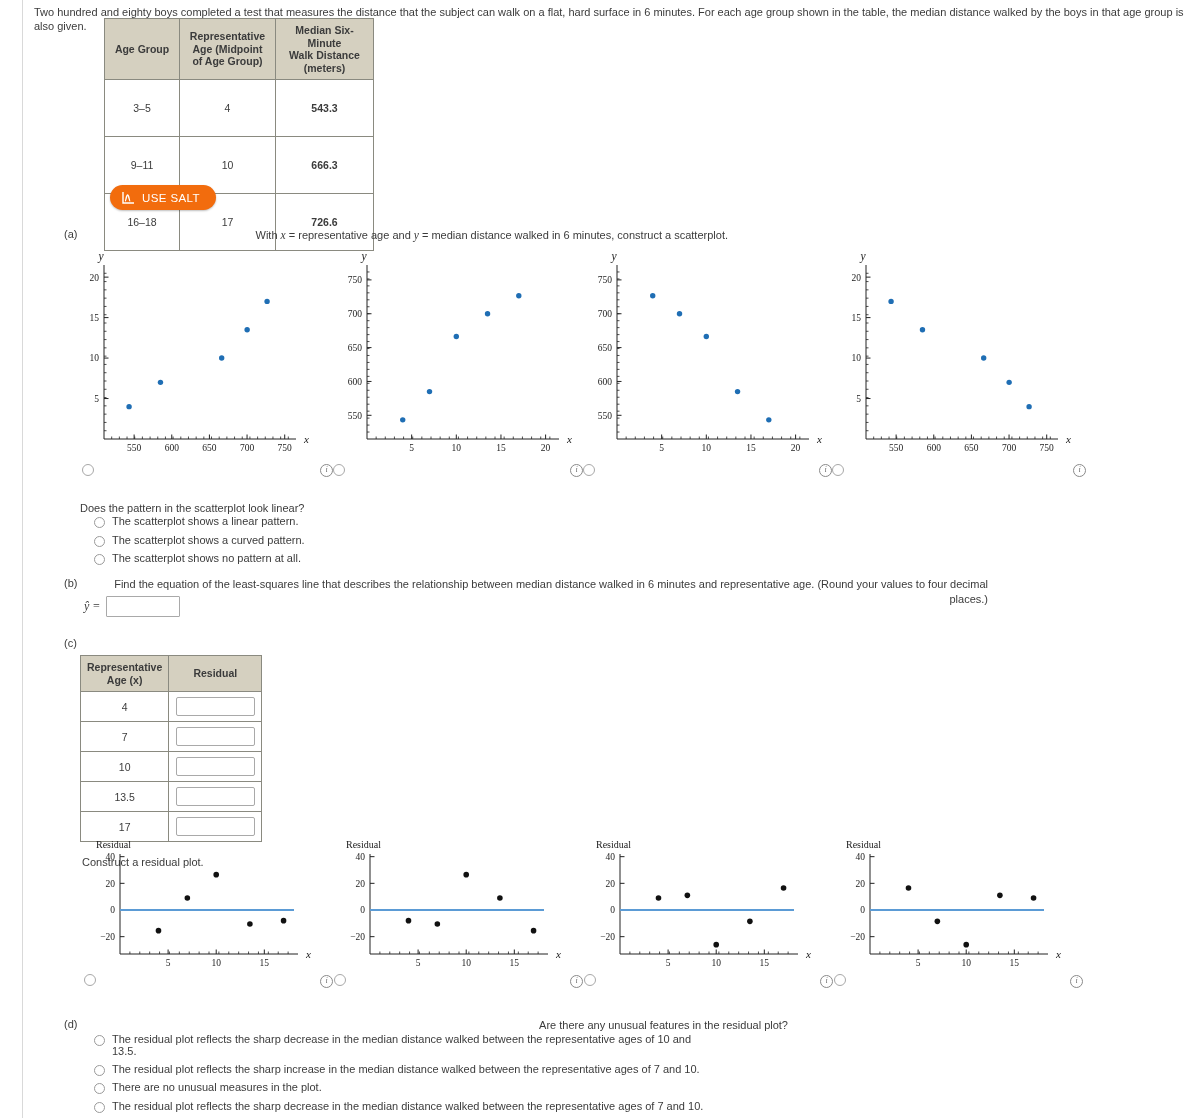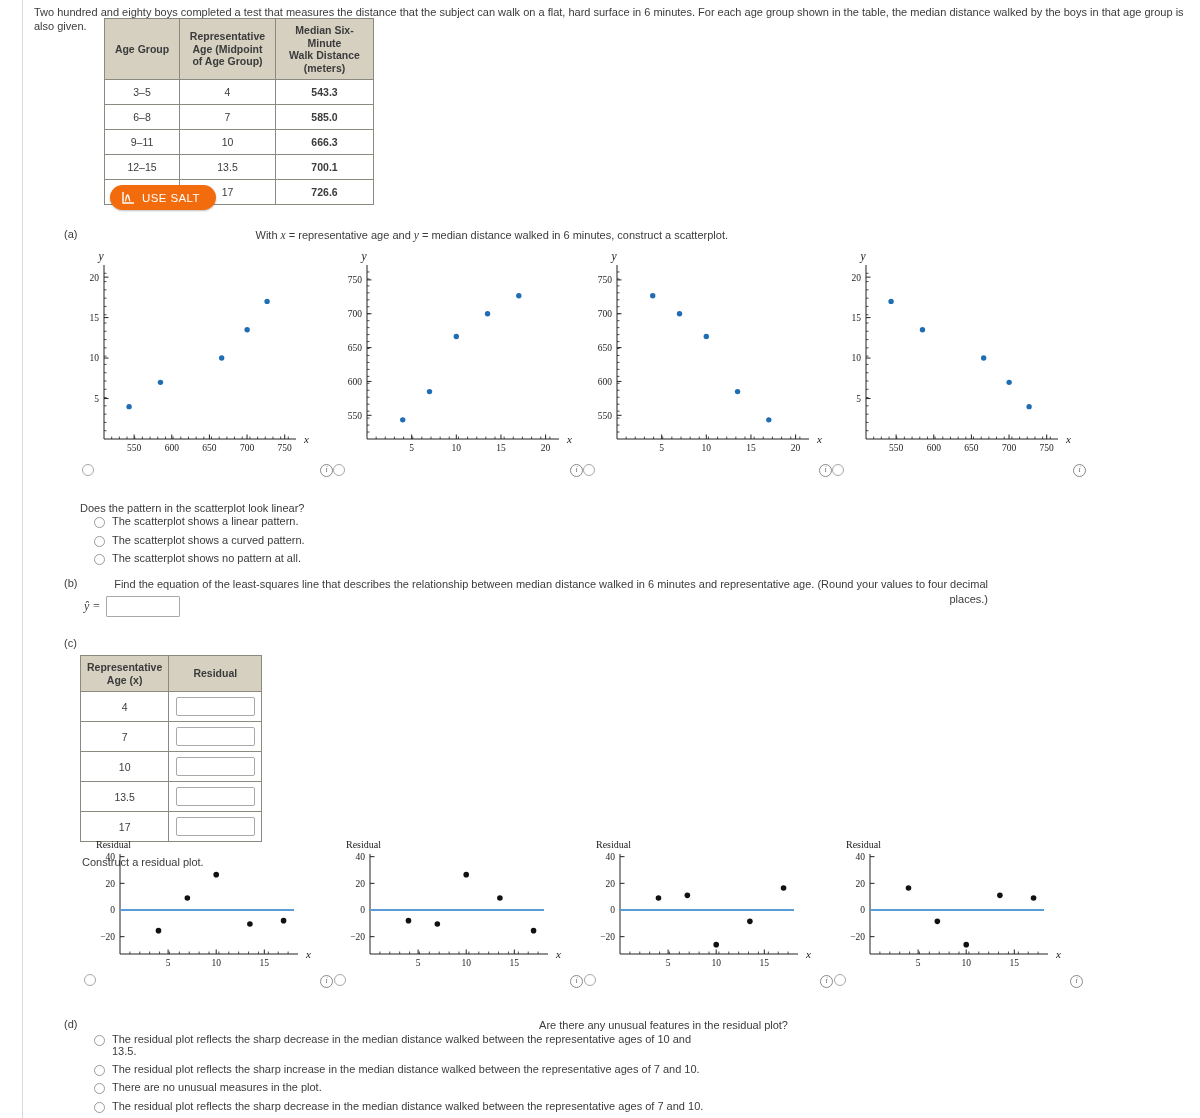--- a/index.html
+++ b/index.html
@@ -26,21 +26,21 @@
     font-size:10.5px;
     color:#3b3b3b;
   }
   table.dtab th {
     background:#d5d0c0;
     font-weight:bold;
     padding:5px 6px;
     line-height:12.5px;
     color:#3b3b3b;
   }
-  table.dtab td { padding:6px 8px; background:#fff; }
+  table.dtab td { padding:22px 8px; background:#fff; }
   td.redval { color:#e03232; font-weight:bold; }
 
   #main-table { position:absolute; left:104px; top:18px; }
   #main-table th:nth-child(1){ width:62px; }
   #main-table th:nth-child(2){ width:83px; }
   #main-table th:nth-child(3){ width:85px; }
 
   
   .salt-btn {
     position:absolute; left:110px; top:185px;
@@ -122,33 +122,23 @@
         </th>
       </tr>
     </thead>
     <tbody>
       <tr>
         <td>3–5</td>
         <td>4</td>
         <td class="redval">543.3</td>
       </tr>
       <tr>
-        <td>6–8</td>
-        <td>7</td>
-        <td class="redval">585.0</td>
-      </tr>
-      <tr>
         <td>9–11</td>
         <td>10</td>
         <td class="redval">666.3</td>
-      </tr>
-      <tr>
-        <td>12–15</td>
-        <td>13.5</td>
-        <td class="redval">700.1</td>
       </tr>
       <tr>
         <td>16–18</td>
         <td>17</td>
         <td class="redval">726.6</td>
       </tr>
     </tbody>
   </table>
 
   <button class="salt-btn">

